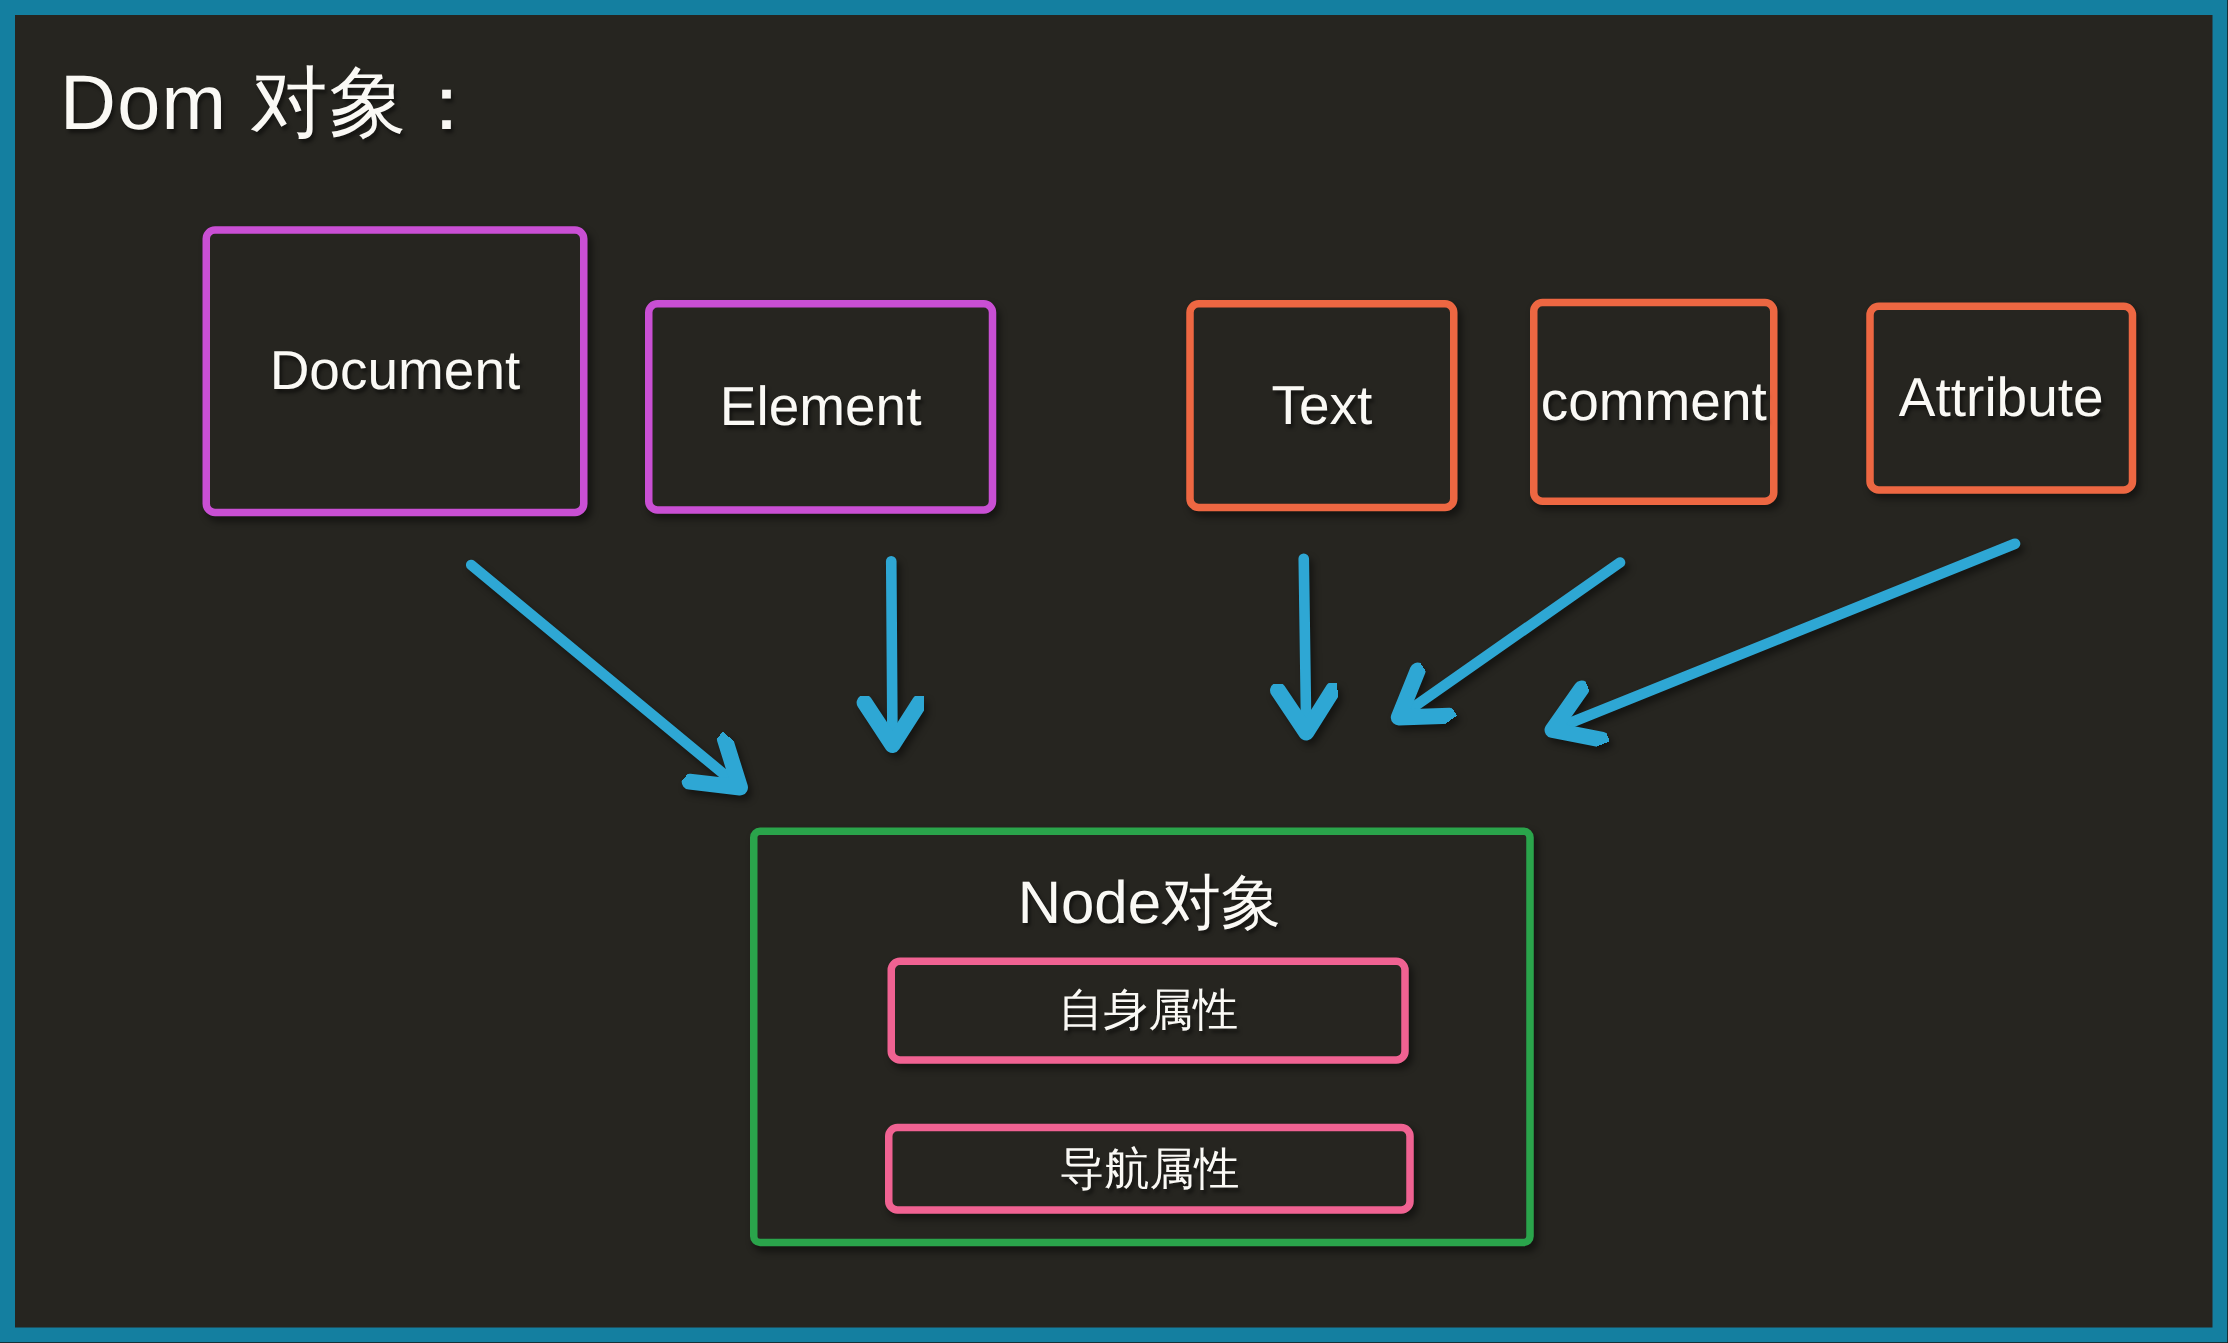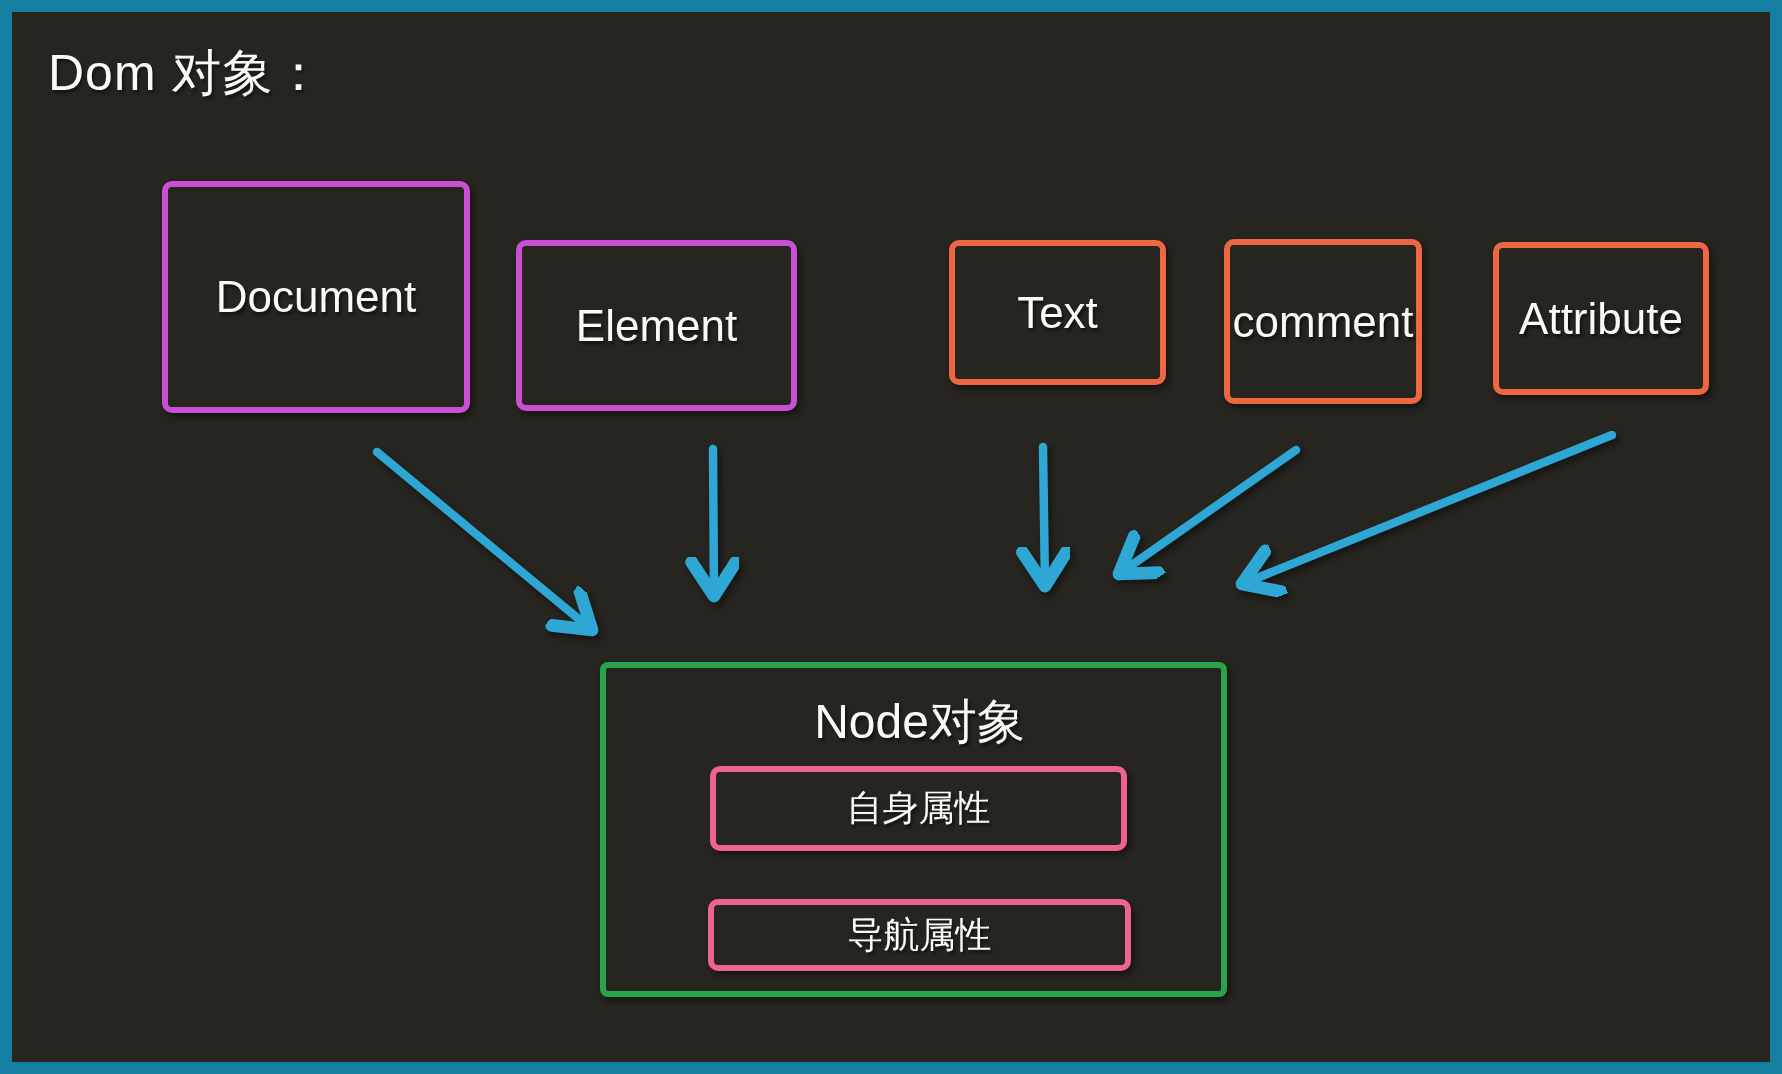--- a/index.html
+++ b/index.html
@@ -14,21 +14,21 @@
     height: 1074px;
     box-sizing: border-box;
     background: var(--background, #262520);
     border: 12px solid var(--frame, #147FA0);
     overflow: hidden;
   }
   .page-title {
     position: absolute;
     left: 36px;
     top: 28px;
-    font-size: 50px;
+    font-size: 62px;
     color: var(--text, #FAF9F5);
     letter-spacing: 1px;
     text-shadow: 2px 3px 3px rgba(0,0,0,0.45);
     white-space: nowrap;
   }
   .dbox {
     position: absolute;
     box-sizing: border-box;
     border-radius: 10px;
     display: flex;
@@ -41,21 +41,21 @@
     color: var(--text, #FAF9F5);
     font-size: 44px;
     white-space: nowrap;
     text-shadow: 2px 3px 3px rgba(0,0,0,0.5);
   }
   .purple { border: 6px solid var(--purple, #C94FD4); }
   .orange { border: 6px solid var(--orange, #ED6742); }
 
   .box-document  { left: 150px;  top: 169px; width: 308px; height: 232px; }
   .box-element   { left: 504px;  top: 228px; width: 281px; height: 171px; }
-  .box-text      { left: 937px;  top: 228px; width: 217px; height: 145px; }
+  .box-text      { left: 937px;  top: 228px; width: 217px; height: 169px; }
   .box-comment   { left: 1212px; top: 227px; width: 198px; height: 165px; }
   .box-attribute { left: 1481px; top: 230px; width: 216px; height: 153px; text-align: center; }
 
   .node-group {
     position: absolute;
     left: 588px;
     top: 650px;
     width: 627px;
     height: 335px;
     box-sizing: border-box;

